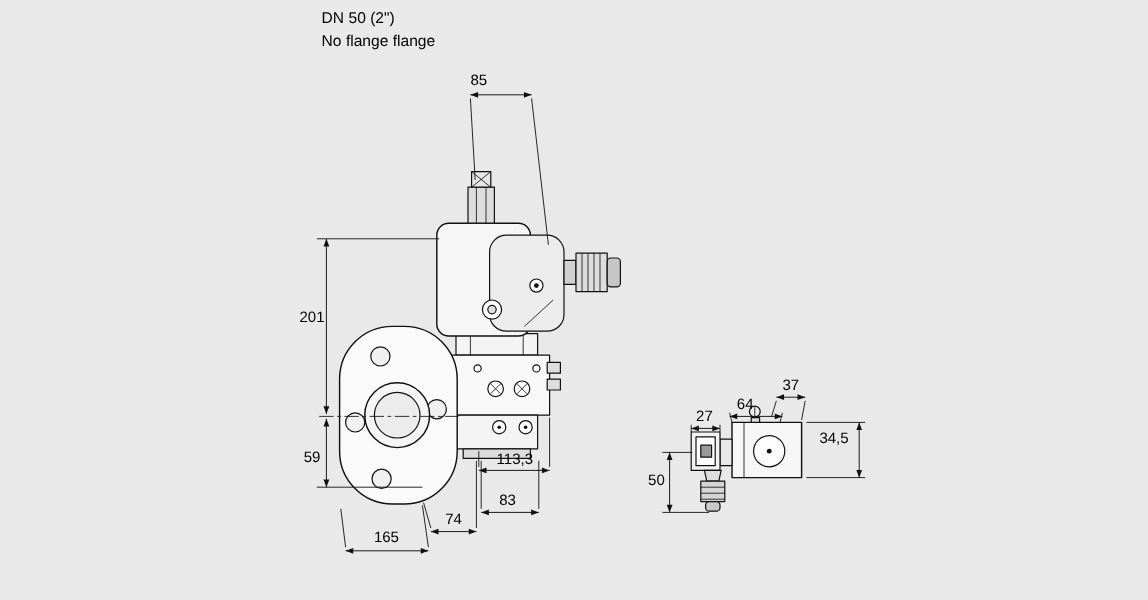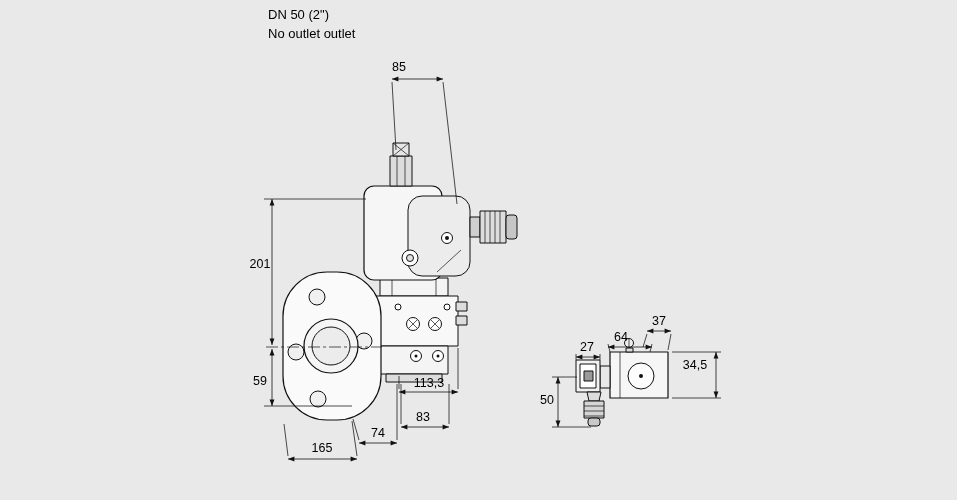--- a/index.html
+++ b/index.html
@@ -14,21 +14,21 @@
   .dimline{stroke:#111;stroke-width:0.8;fill:none;}
   text.dim{font-size:12.5px;fill:#000;text-anchor:middle;}
 </style>
 </head>
 <body>
 
 <div class="canvas">
 
   <div class="title">
     <div>DN 50 (2")</div>
-    <div>No outlet outlet</div>
+    <div>No flange flange</div>
   </div>
 
   <svg width="957" height="500" viewBox="0 0 957 500">
     <defs>
       <marker id="aE" viewBox="0 0 10 10" refX="10" refY="5" markerWidth="11" markerHeight="8" orient="auto">
         <path d="M0,1.2 L10,5 L0,8.8 z" fill="#111"></path>
       </marker>
       <marker id="aS" viewBox="0 0 10 10" refX="0" refY="5" markerWidth="11" markerHeight="8" orient="auto">
         <path d="M10,1.2 L0,5 L10,8.8 z" fill="#111"></path>
       </marker>

